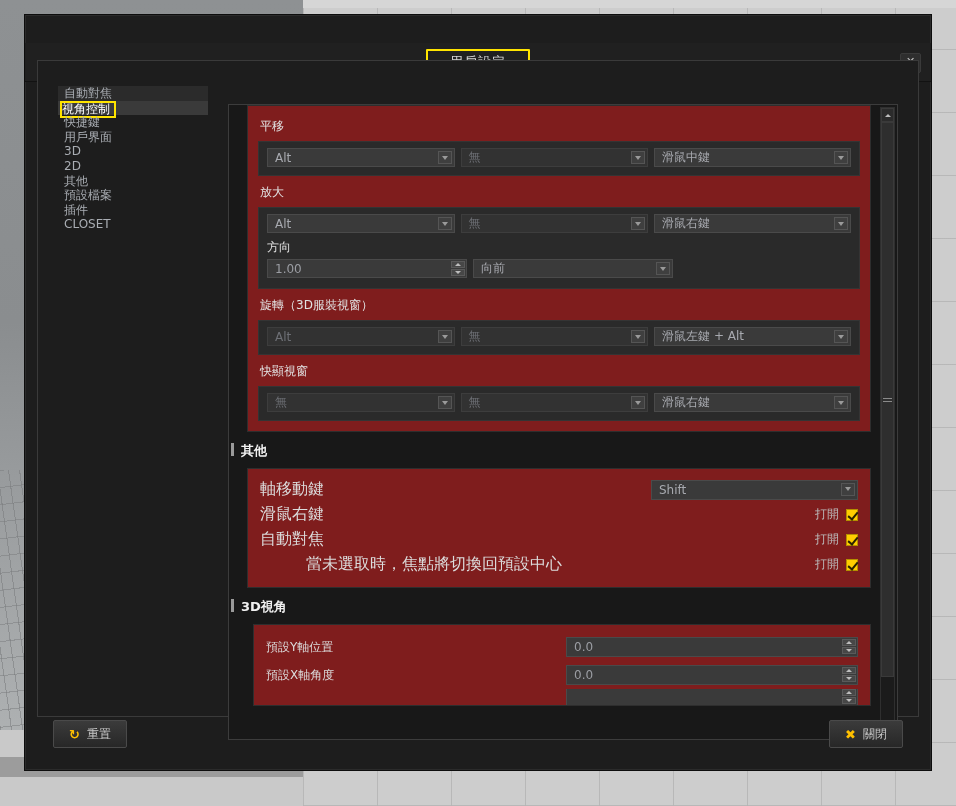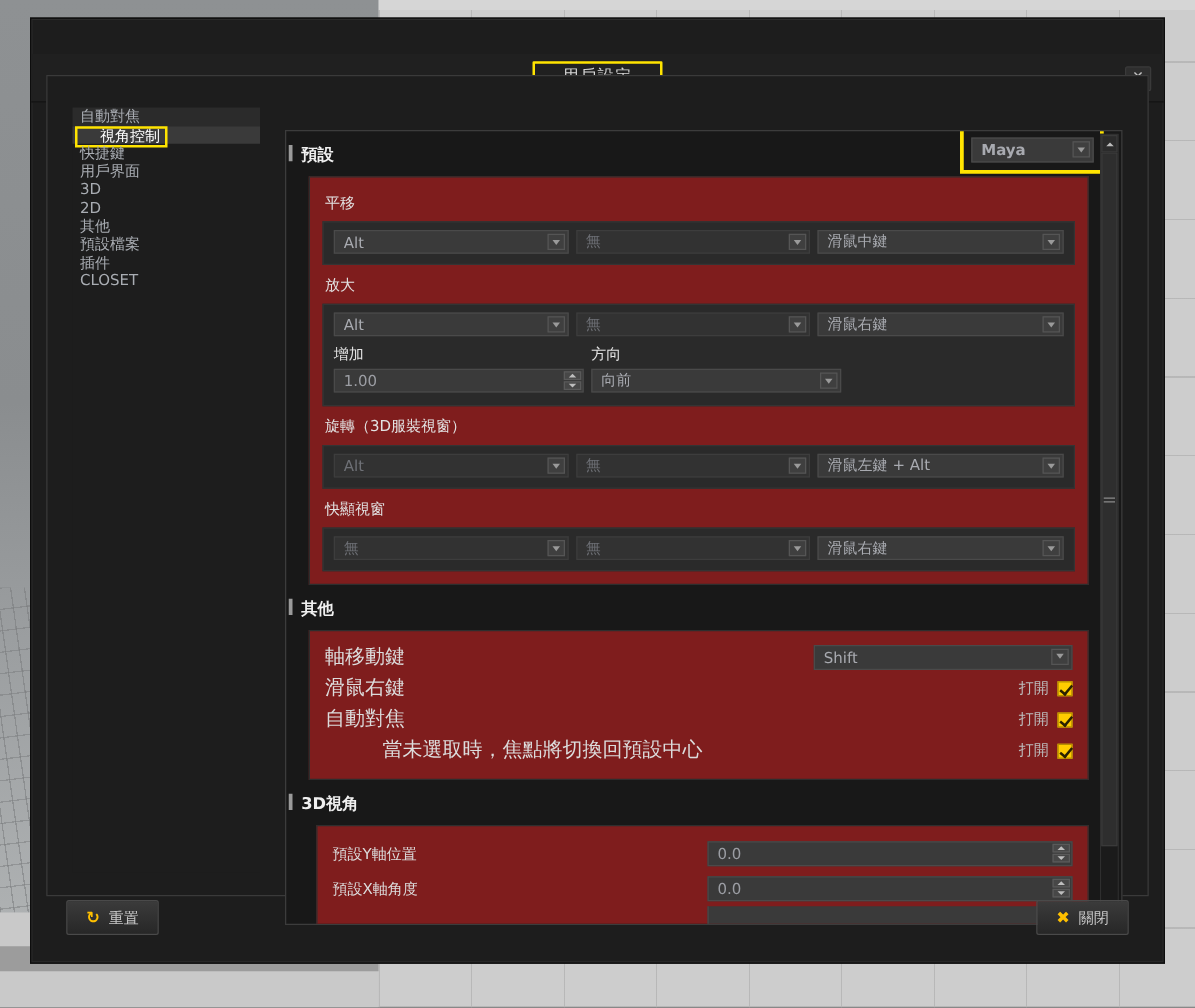--- a/index.html
+++ b/index.html
@@ -82,21 +82,21 @@
     background:#1d1d1d;
   }
   .side-item{
     height:14.6px;line-height:14.6px;padding-left:6px;
     font-size:12px;color:#a9adb3;white-space:nowrap;cursor:pointer;
     box-sizing:border-box;
   }
   .side-item.first{background:#2b2b2b;}
   .side-item.selected{background:#3a3a3a;color:#ffffff;}
   .side-item.selected .sel-box{
-    display:inline-block;border:2px solid #ffe400;padding:0px 4px 0px 18px;
+    display:inline-block;border:2px solid #ffe400;padding:0px 4px 0px 0;
     margin-left:-4px;line-height:13px;font-family:Liberation Serif, serif;
   }
 
   
   #content{
     position:absolute;left:190px;top:43px;width:670px;height:636px;
     background:#181818;border:1px solid #3c3c3c;overflow:hidden;box-sizing:border-box;
   }
   #content-inner{position:absolute;left:0;top:0;width:652px;}
 
@@ -265,32 +265,20 @@
         <span>插件</span>
       </div>
       <div class="side-item">
         <span>CLOSET</span>
       </div>
     </div>
 
     <div id="content">
       <div id="content-inner">
 
-        <div class="group-title" style="position:relative;">
-          <span class="bar"></span>
-          <span>預設</span>
-          <div id="preset-hl">
-            <div class="combo" id="preset-combo">
-              <span class="ctext">Maya</span>
-              <span class="arrow">
-                  <i></i>
-                </span>
-            </div>
-          </div>
-        </div>
 
         <div class="panel">
 
           <div class="sub-label">平移</div>
           <div class="panel" style="margin:0;background:#2a2a2a;border-color:#343434;padding:6px 8px;">
             <div class="row">
               <div class="combo w1">
                 <span class="ctext">Alt</span>
                 <span class="arrow">
                     <i></i>
@@ -327,21 +315,20 @@
                   </span>
               </div>
               <div class="combo w3">
                 <span class="ctext">滑鼠右鍵</span>
                 <span class="arrow">
                     <i></i>
                   </span>
               </div>
             </div>
             <div class="row" style="margin-top:6px;">
-              <div style="width:200px;color:#e2e2e2;font-size:12px;">增加</div>
               <div style="width:200px;color:#e2e2e2;font-size:12px;">方向</div>
             </div>
             <div class="row" style="margin-top:3px;">
               <div class="spin w1">
                 <span class="stext">1.00</span>
                 <span class="btns">
                   <div>
                       <span class="up-t"></span>
                     </div>
                   <div>

